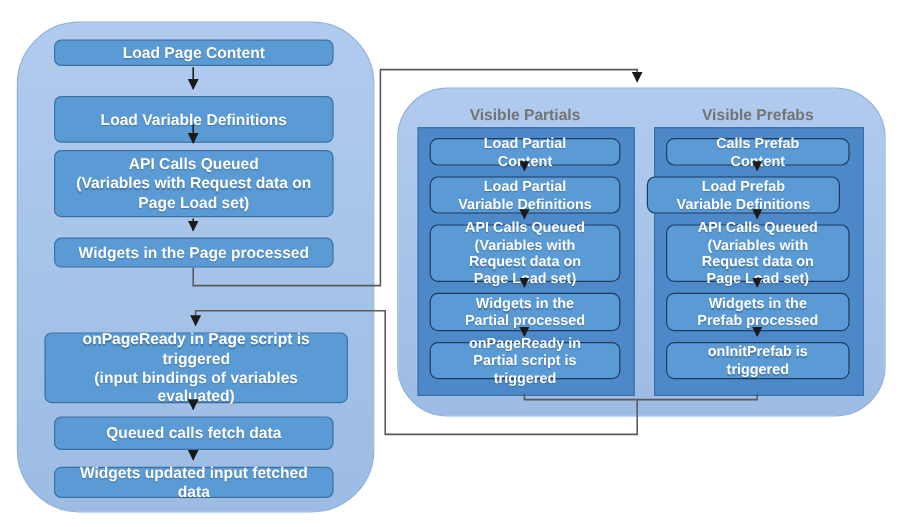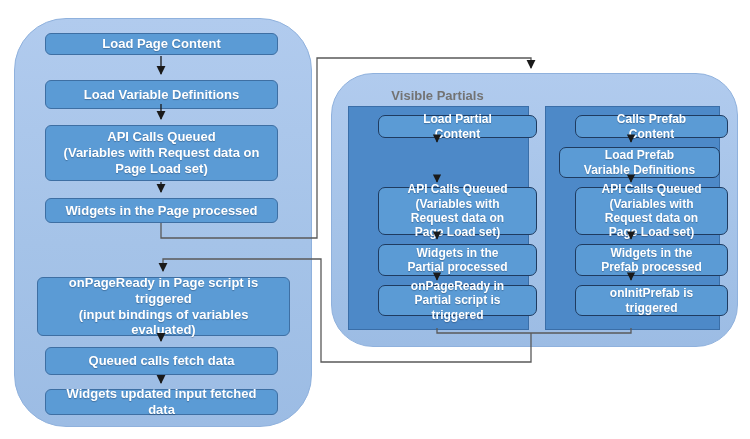--- a/index.html
+++ b/index.html
@@ -25,32 +25,31 @@
     color:#ffffff;font-weight:600;font-size:13px;line-height:1.22;
     padding:1px 14px;box-sizing:border-box;white-space:pre-line;
     text-shadow:0 1px 1px rgba(20,40,70,0.35);
   }
   .panel-box{
     position:absolute;background:#5b9bd5;border:1px solid #1f3b60;border-radius:7px;
     display:flex;align-items:center;justify-content:center;text-align:center;
     color:#ffffff;font-weight:600;font-size:12px;line-height:1.2;
     padding:1px 21px;box-sizing:border-box;white-space:pre-line;
     text-shadow:0 1px 1px rgba(20,40,70,0.35);
-    margin-left:20px;
   }
   .group-title{
     position:absolute;color:#737373;font-size:13px;font-weight:600;
     text-align:center;line-height:16px;
   }
   .title-partials{left:348px;top:88px;width:179px;height:16px;}
   .title-prefabs{left:545px;top:88px;width:173px;height:16px;}
   svg.wires{position:absolute;left:0;top:0;pointer-events:none;}
   
   .b0{left:45px;top:33px;width:233px;height:22px;}
-  .b1{left:45px;top:80px;width:233px;height:29px;}
+  .b1{left:45px;top:80px;width:233px;height:39px;}
   .b2{left:45px;top:125px;width:233px;height:56px;}
   .b3{left:45px;top:198px;width:233px;height:25px;}
   .b4{left:37px;top:277px;width:253px;height:59px;}
   .b5{left:45px;top:347px;width:233px;height:28px;}
   .b6{left:45px;top:389px;width:233px;height:26px;}
   
   .pa0{left:358px;top:115px;width:159px;height:23px;}
   .pa1{left:358px;top:147px;width:159px;height:31px;}
   .pa2{left:358px;top:187px;width:159px;height:48px;}
   .pa3{left:358px;top:244px;width:159px;height:32px;}
@@ -66,35 +65,37 @@
 <body>
 
 <div class="canvas">
 
   <div class="container left">
   </div>
 
   <div class="container right"></div>
 
   <div class="group-title title-partials">Visible Partials</div>
+  <div class="group-title title-prefabs">Visible Prefabs</div>
 
   <div class="panel partials"></div>
   <div class="panel prefabs"></div>
 
   <div class="flowbox b0">Load Page Content</div>
   <div class="flowbox b1">Load Variable Definitions</div>
   <div class="flowbox b2">API Calls Queued
 (Variables with Request data on Page Load set)</div>
   <div class="flowbox b3">Widgets in the Page processed</div>
   <div class="flowbox b4">onPageReady in Page script is triggered
 (input bindings of variables evaluated)</div>
   <div class="flowbox b5">Queued calls fetch data</div>
   <div class="flowbox b6">Widgets updated input fetched data</div>
 
   <div class="panel-box pa0">Load Partial Content</div>
+  <div class="panel-box pa1">Load Partial Variable Definitions</div>
   <div class="panel-box pa2">API Calls Queued
 (Variables with Request data on Page Load set)</div>
   <div class="panel-box pa3">Widgets in the Partial processed</div>
   <div class="panel-box pa4">onPageReady in Partial script is triggered</div>
 
   <div class="panel-box pf0">Calls Prefab Content</div>
   <div class="panel-box pf1">Load Prefab Variable Definitions</div>
   <div class="panel-box pf2">API Calls Queued
 (Variables with Request data on Page Load set)</div>
   <div class="panel-box pf4">onInitPrefab is triggered</div>

